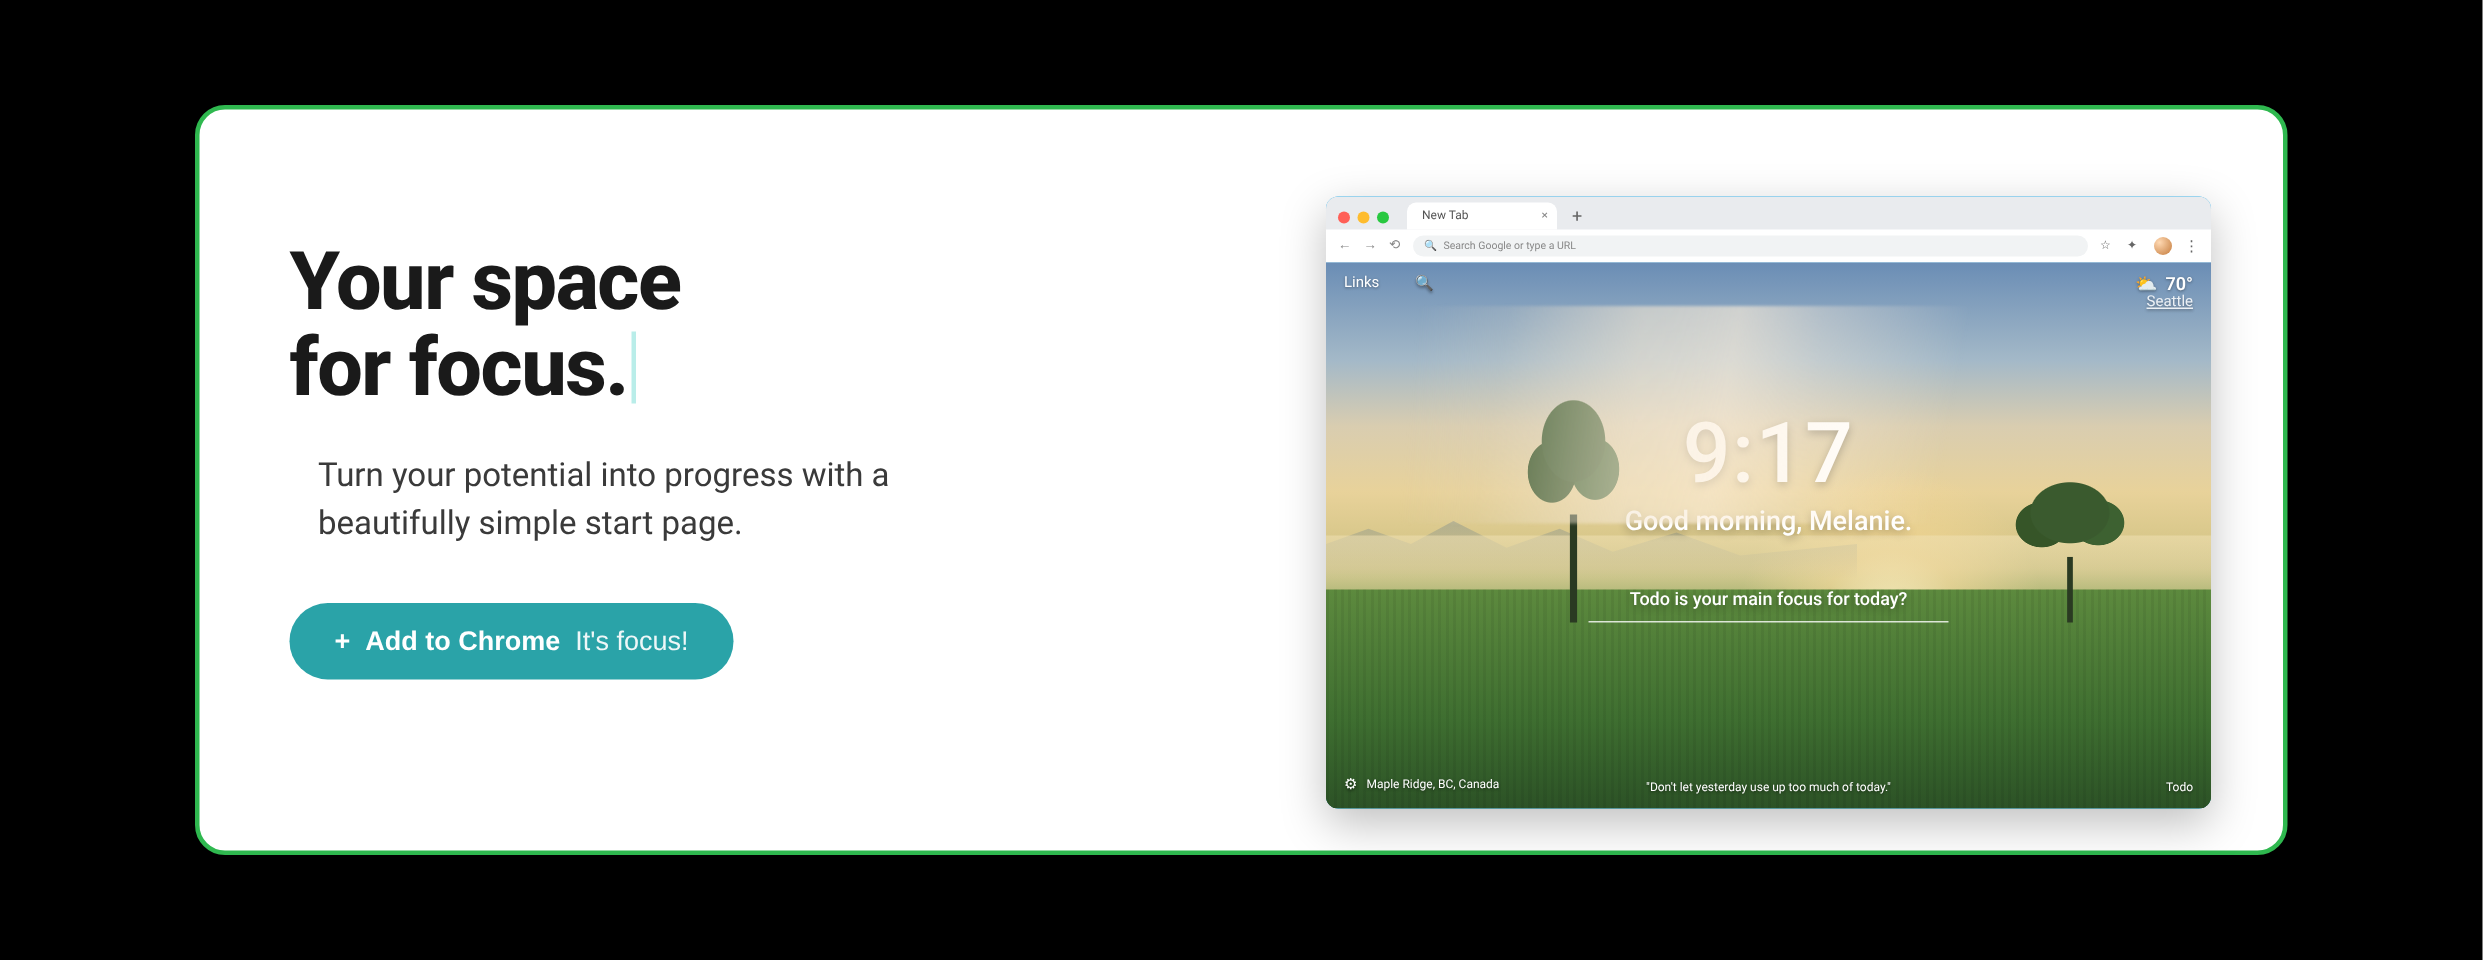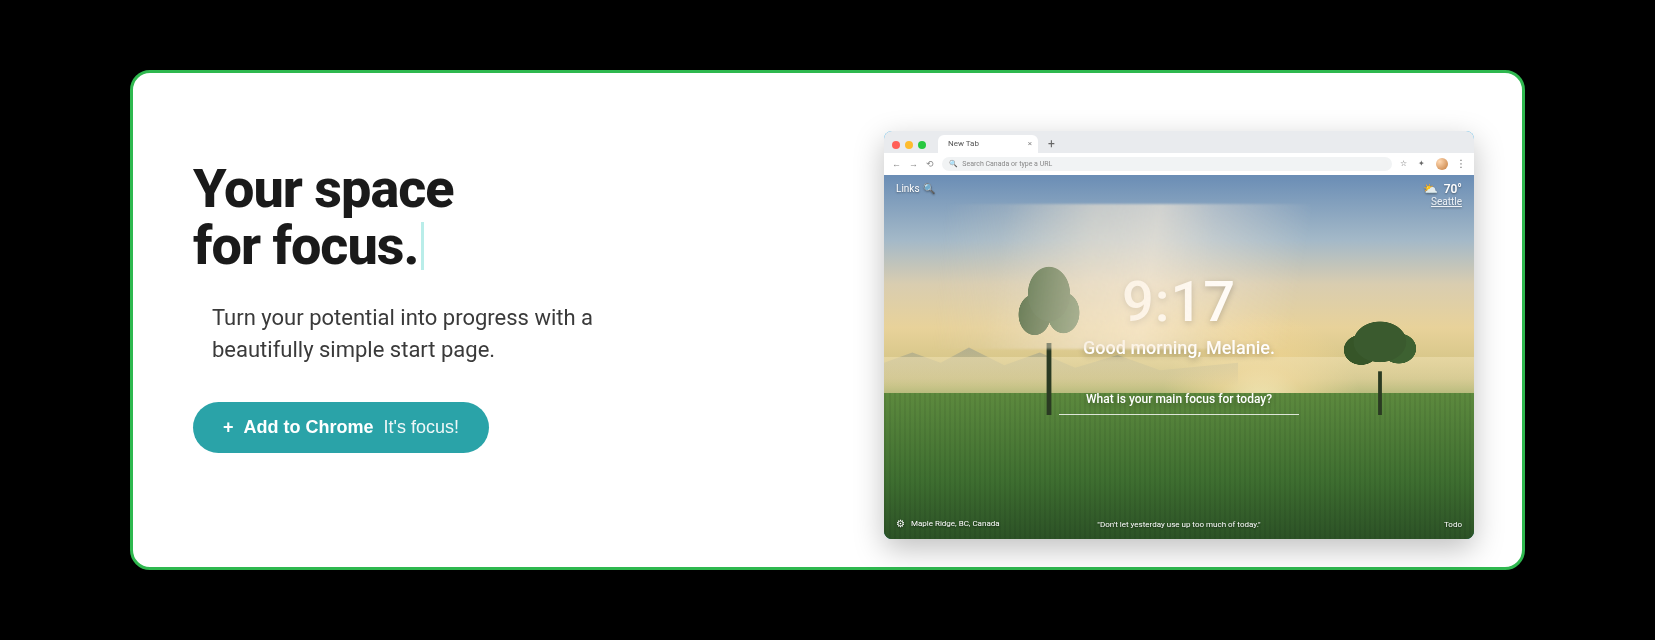--- a/index.html
+++ b/index.html
@@ -230,21 +230,21 @@
       radial-gradient(ellipse 30px 26px at 72% 60%, #3d6131 0 60%, transparent 62%);
   }
   .tree.t2 .trunk{ height:46px; }
 
   .scene-top{
     position:absolute; top:8px; left:12px; right:12px;
     display:flex; justify-content:space-between; align-items:flex-start;
     font-size:10px;
     text-shadow:0 1px 2px rgba(0,0,0,.4);
   }
-  .links { display:flex; gap:4px; align-items:center;}
+  .links { display:flex; gap:24px; align-items:center;}
   .weather { text-align:right; line-height:1.1;}
   .weather .row{ display:flex; gap:5px; align-items:center; justify-content:flex-end; font-size:12px; font-weight:600;}
   .weather .city{ font-size:10px; opacity:.85;text-decoration:underline;}
   .center{
     position:absolute; left:0; right:0; top:26%;
     display:flex; flex-direction:column; align-items:center;
     text-shadow:0 2px 6px rgba(0,0,0,.3);
   }
   .clock{ font-size:56px; font-weight:500; letter-spacing:1px;}
   .greet{ font-size:18px; font-weight:500; margin-top:2px;}
@@ -290,21 +290,21 @@
           <span class="x">×</span>
         </div>
         <span class="plus-tab">+</span>
       </div>
       <div class="addrrow">
         <span class="nav-ico">←</span>
         <span class="nav-ico">→</span>
         <span class="nav-ico">⟲</span>
         <div class="omnibox">
           <span>🔍</span>
-          <span>Search Canada or type a URL</span>
+          <span>Search Google or type a URL</span>
         </div>
         <span class="ext-ico">☆</span>
         <span class="ext-ico">✦</span>
         <span class="avatar"></span>
         <span class="kebab">⋮</span>
       </div>
     </div>
 
     <div class="scene">
       <div class="mountains"></div>
@@ -329,21 +329,21 @@
             <span>⛅</span>
             <span>70°</span>
           </div>
           <div class="city">Seattle</div>
         </div>
       </div>
 
       <div class="center">
         <div class="clock">9:17</div>
         <div class="greet">Good morning, Melanie.</div>
-        <div class="focus">What is your main focus for today?</div>
+        <div class="focus">Todo is your main focus for today?</div>
         <div class="focus-line"></div>
       </div>
 
       <div class="scene-bottom">
         <div class="loc">
           <span class="gear">⚙</span>
           <span>Maple Ridge, BC, Canada</span>
         </div>
         <div class="quote">"Don't let yesterday use up too much of today."</div>
         <div>Todo</div>

